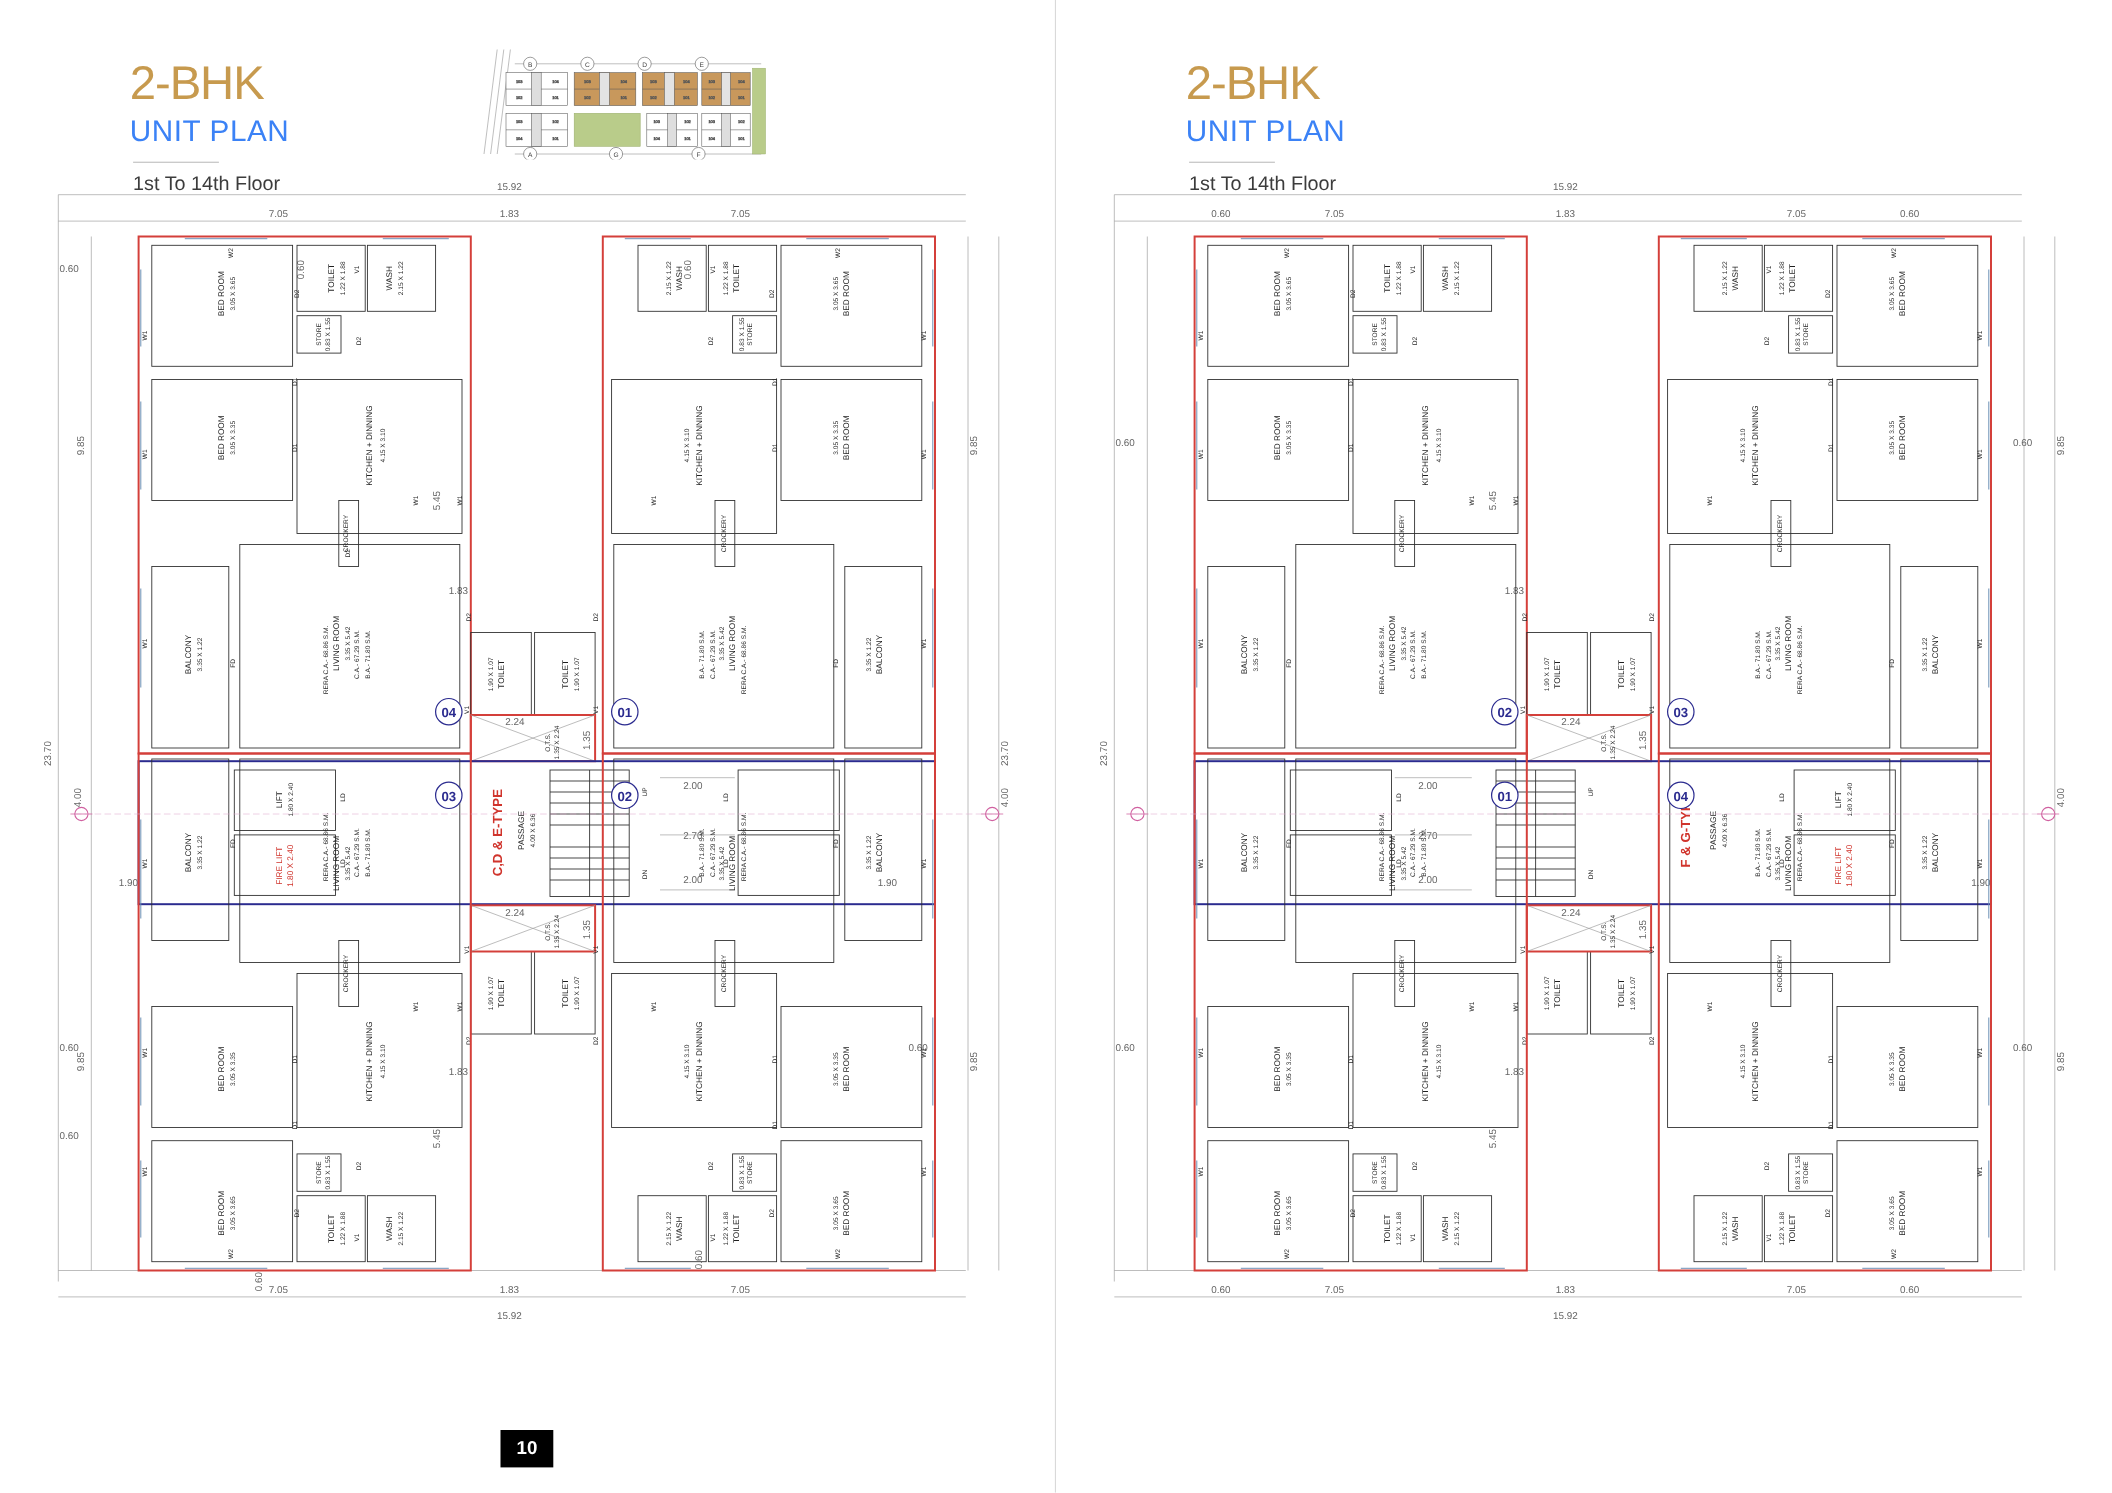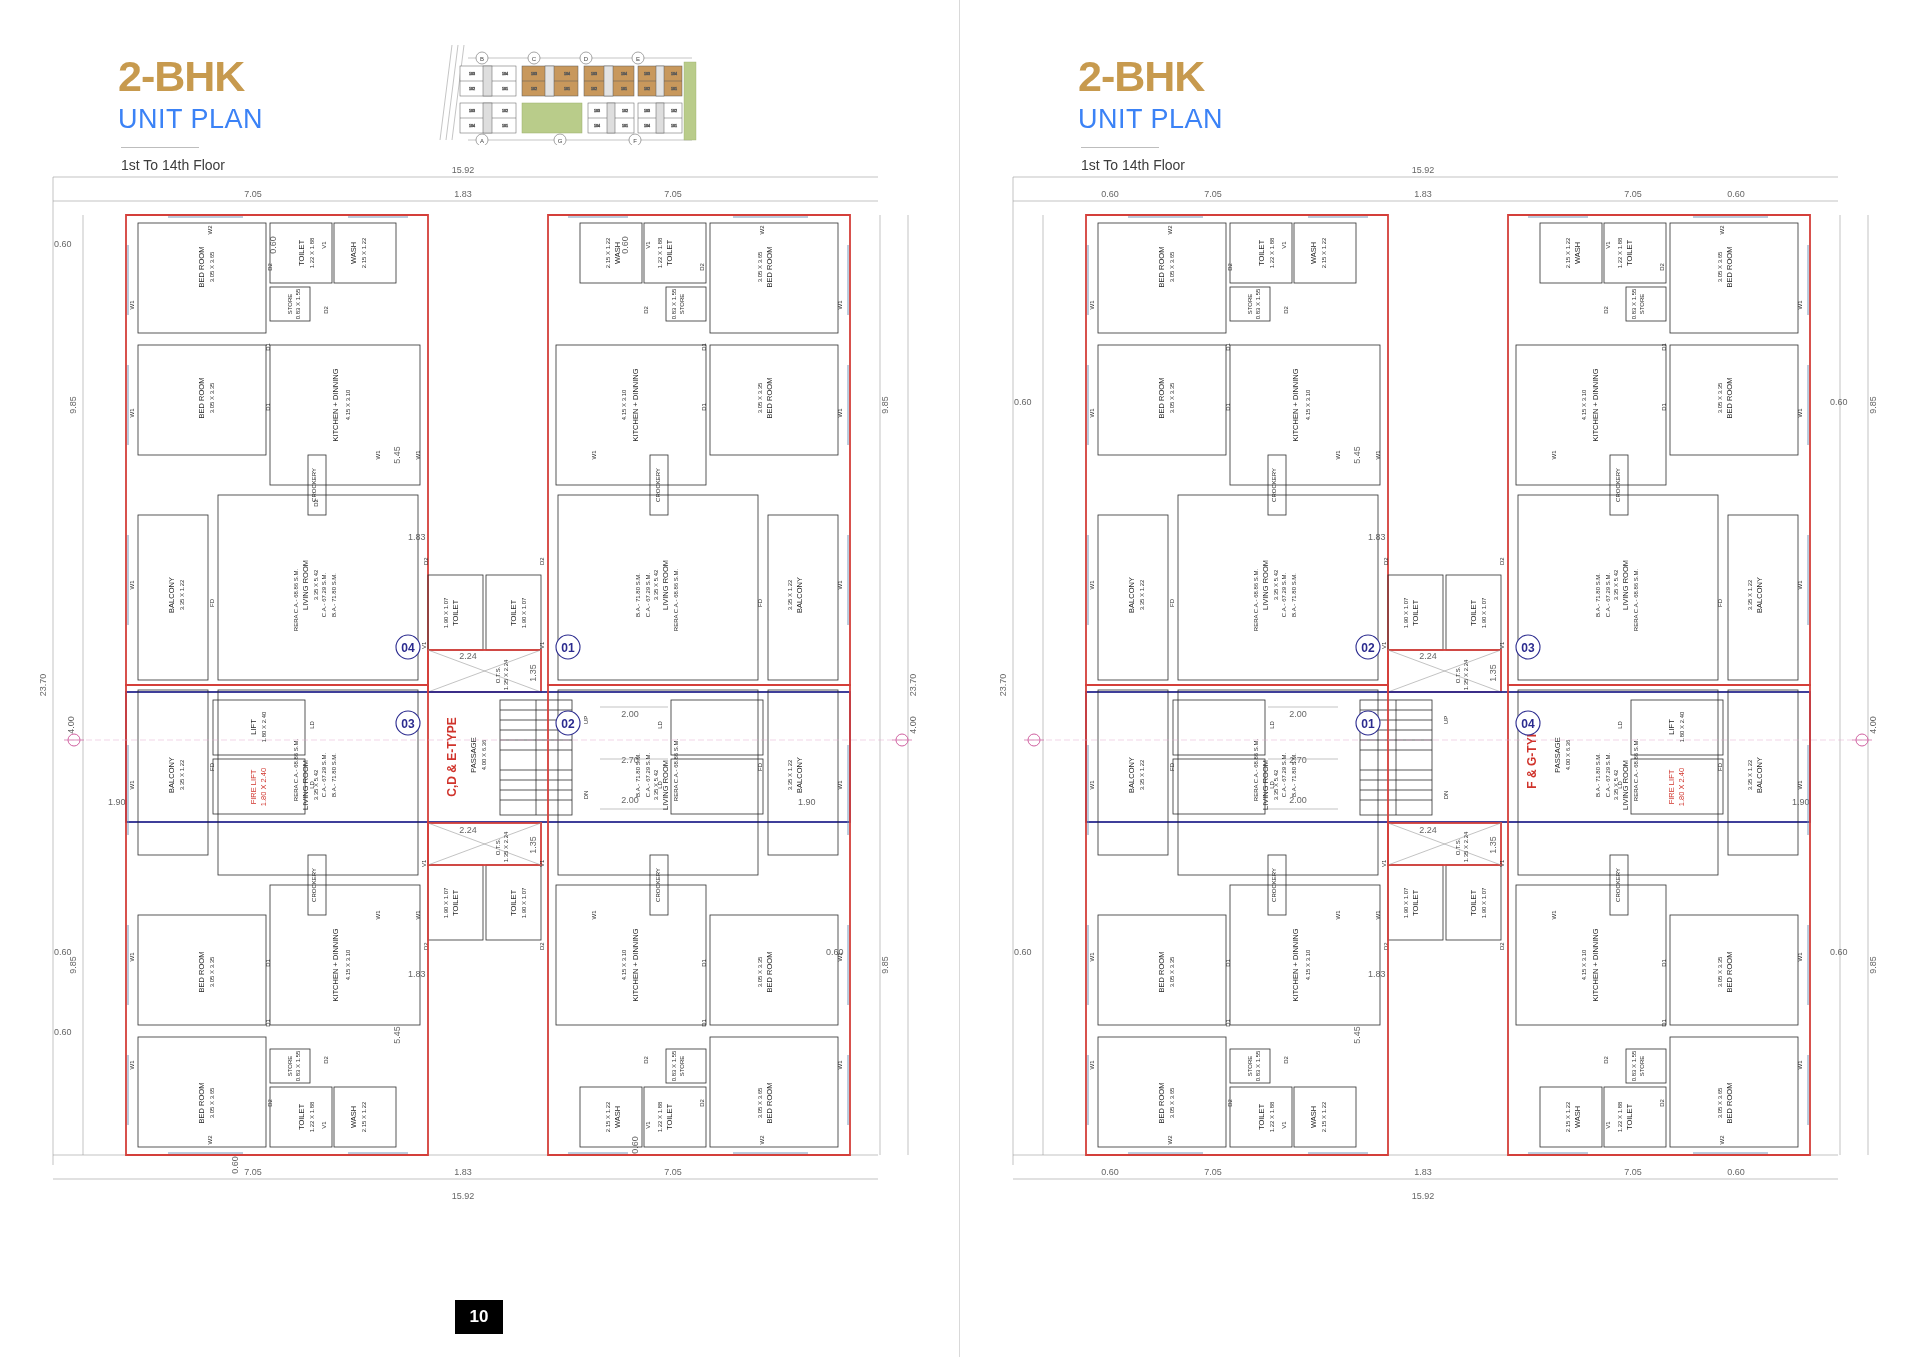--- a/index.html
+++ b/index.html
@@ -10,24 +10,24 @@
     overflow:hidden;
     position:relative;
   }
   .sheet { position:absolute; top:0; width:960px; height:1357px; }
   .sheet-left { left:0; }
   .sheet-right { left:960px; }
   .divider { position:absolute; left:959px; top:0; width:1px; height:1357px; background:#d9d9d9; }
 
   
   .title-block { position:absolute; left:118px; top:55px; }
-  .title-main { font-size:43px; font-weight:bold; color:#c79a4e; letter-spacing:-1px; line-height:1; }
+  .title-main { font-size:43px; font-weight:normal; color:#c79a4e; letter-spacing:-1px; line-height:1; }
   .title-sub { font-size:27px; color:#3b82f6; letter-spacing:0.5px; margin-top:6px; font-weight:400; }
   .title-rule { width:78px; height:1px; background:#bdbdbd; margin-top:12px; margin-left:3px; }
-  .title-floor { font-size:14px; color:#3c3c3c; margin-top:9px; margin-left:3px; font-weight:400; }
+  .title-floor { font-size:18px; color:#3c3c3c; margin-top:9px; margin-left:3px; font-weight:400; }
 
   
   .keyplan { position:absolute; top:40px; width:270px; height:105px; }
   .kp-left { left:430px; }
   .kp-svg { width:100%; height:100%; }
 
   
   .plan { position:absolute; left:0; top:155px; width:976px; height:1060px; }
   .plan svg { width:100%; height:100%; }
 

